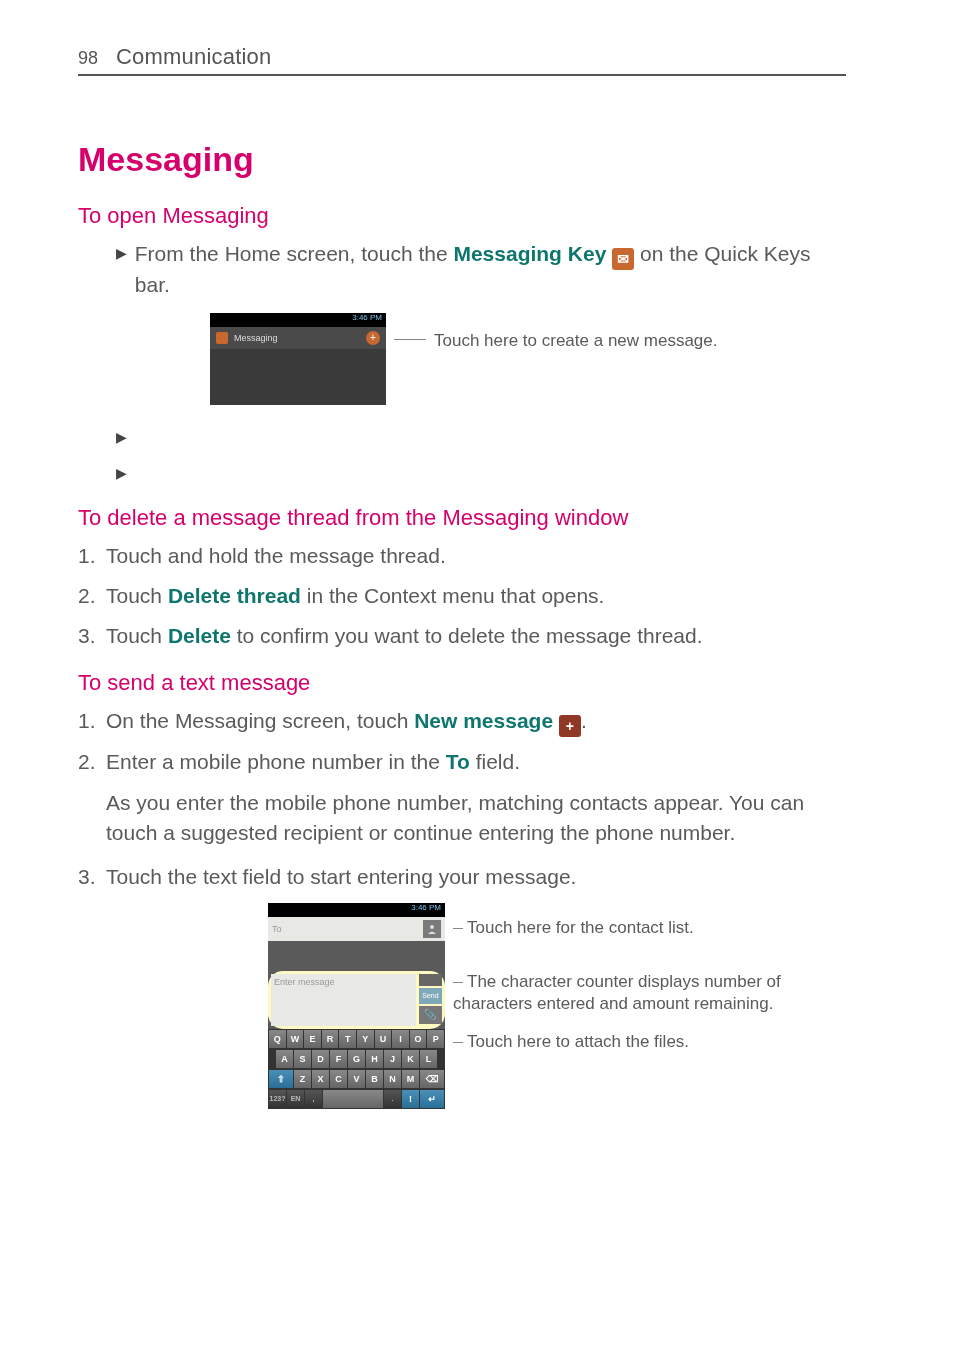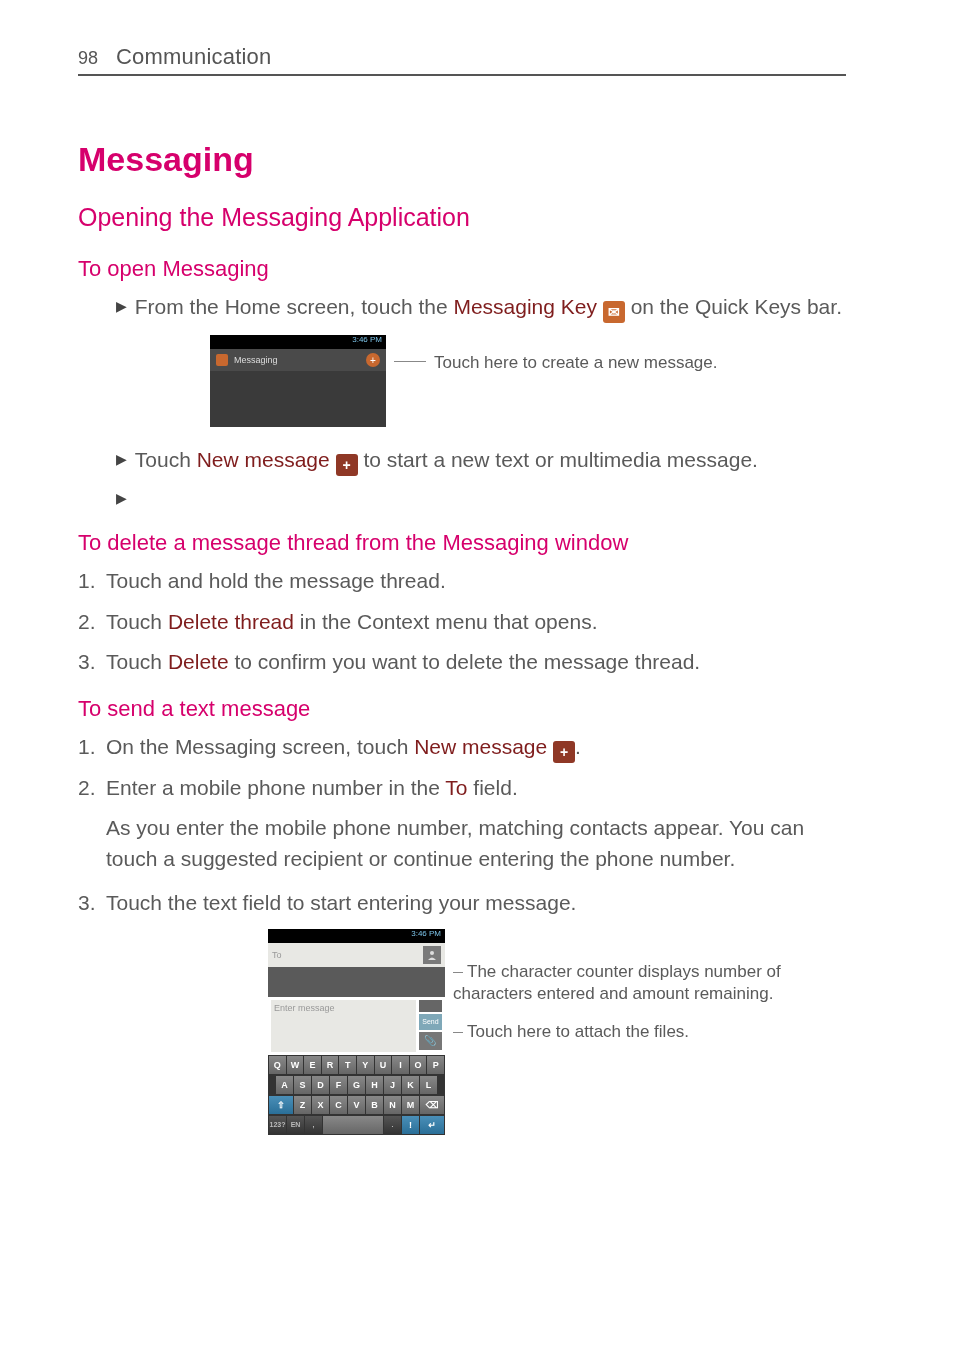--- a/index.html
+++ b/index.html
@@ -61,21 +61,21 @@
     align-items: flex-start;
     margin-left: 38px;
     margin-bottom: 8px;
   }
   .bullet-arrow {
     color: #444;
     margin-right: 8px;
     font-size: 14px;
     line-height: 28px;
   }
-  .bold { font-weight: 400; color: #7f1d1d; }
+  .bold { font-weight: 700; color: #0f766e; }
   .inline-icon {
     display: inline-flex;
     width: 22px;
     height: 22px;
     background: #c8682f;
     border-radius: 3px;
     vertical-align: -3px;
     align-items: center;
     justify-content: center;
     color: #fff;
@@ -153,21 +153,21 @@
   .mini-ss2 .tofield {
     height: 24px; background: #e8e8e4; margin: 0; display: flex; align-items: center;
     padding: 0 4px; position: relative;
   }
   .mini-ss2 .tofield .ph { font-size: 9px; color: #999; flex: 1; }
   .mini-ss2 .contactbtn {
     width: 18px; height: 18px; background: #7a7a7a; display: flex; align-items: center; justify-content: center;
   }
   .mini-ss2 .gap { height: 30px; background: #5a5a5a; }
   .mini-ss2 .msgarea {
-    height: 58px; background: #ffffff; display: flex; padding: 3px;
+    height: 58px; background: #fef9c3; display: flex; padding: 3px; border-radius: 15px;
   }
   .mini-ss2 .msginput {
     flex: 1; background: #e8e8e4; font-size: 9px; color: #999; padding: 3px;
   }
   .mini-ss2 .msgside {
     width: 26px; display: flex; flex-direction: column; gap: 2px; padding-left: 3px;
   }
   .mini-ss2 .counter { height: 12px; background: #666; font-size: 7px; color: #ccc; text-align: center; }
   .mini-ss2 .sendbtn { height: 16px; background: #7fa8b8; font-size: 7px; color: #fff; text-align: center; line-height: 16px; }
   .mini-ss2 .attach { height: 18px; background: #777; display: flex; align-items: center; justify-content: center; color: #aed; font-size: 10px; }
@@ -205,21 +205,20 @@
 <body>
 
 <div class="page">
 
   <div class="header-row">
     <span class="page-number">98</span>
     <span class="section-header">Communication</span>
   </div>
 
   <h1 class="title-h1">Messaging</h1>
-  <h2 class="title-h2">Opening the Messaging Application</h2>
 
   <h3 class="title-h3">To open Messaging</h3>
 
   <div class="bullet-row">
     <span class="bullet-arrow">▶</span>
     <span class="body-text">
       <span>From the Home screen, touch the </span><span class="bold">Messaging Key</span>
       <span class="inline-icon">✉</span><span> on the Quick Keys bar.</span>
     </span>
   </div>
@@ -232,24 +231,20 @@
         <div class="txt">Messaging</div>
         <div class="addbtn">+</div>
       </div>
     </div>
     <div class="callout-line"></div>
     <div class="callout-text">Touch here to create a new message.</div>
   </div>
 
   <div class="bullet-row">
     <span class="bullet-arrow">▶</span>
-    <span class="body-text">
-      <span>Touch </span><span class="bold">New message</span>
-      <span class="inline-icon plus">+</span><span> to start a new text or multimedia message.</span>
-    </span>
   </div>
 
   <div class="bullet-row" style="margin-bottom:18px;">
     <span class="bullet-arrow">▶</span>
   </div>
 
   <h3 class="title-h3">To delete a message thread from the Messaging window</h3>
 
   <div class="num-row">
     <span class="n">1.</span>
@@ -350,18 +345,19 @@
             <div class="key dark">EN</div>
             <div class="key dark">,</div>
             <div class="key space"></div>
             <div class="key dark">.</div>
             <div class="key blue">!</div>
             <div class="key wide blue">↵</div>
           </div>
       </div>
     </div>
     <div class="ss2-annot">
+      <div class="a1"><span class="connector"></span><span>Touch here for the contact list.</span></div>
       <div class="a2"><span class="connector"></span><span>The character counter displays number of characters entered and amount remaining.</span></div>
       <div class="a3"><span class="connector"></span><span>Touch here to attach the files.</span></div>
     </div>
   </div>
 
 </div>
 
 </body></html>

